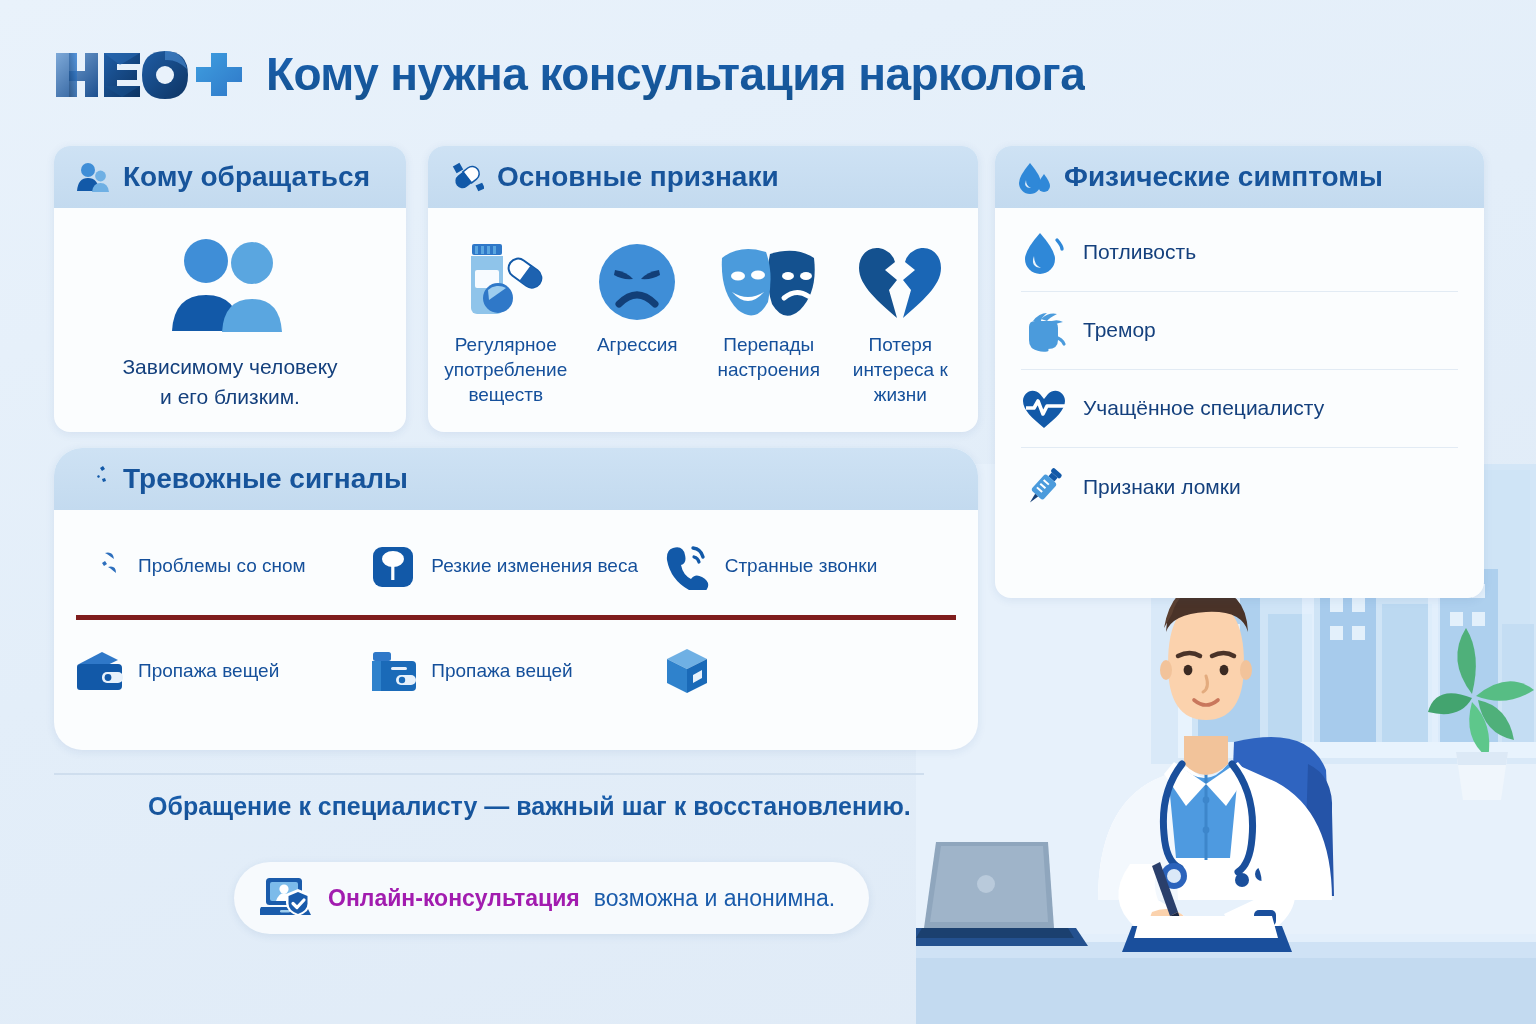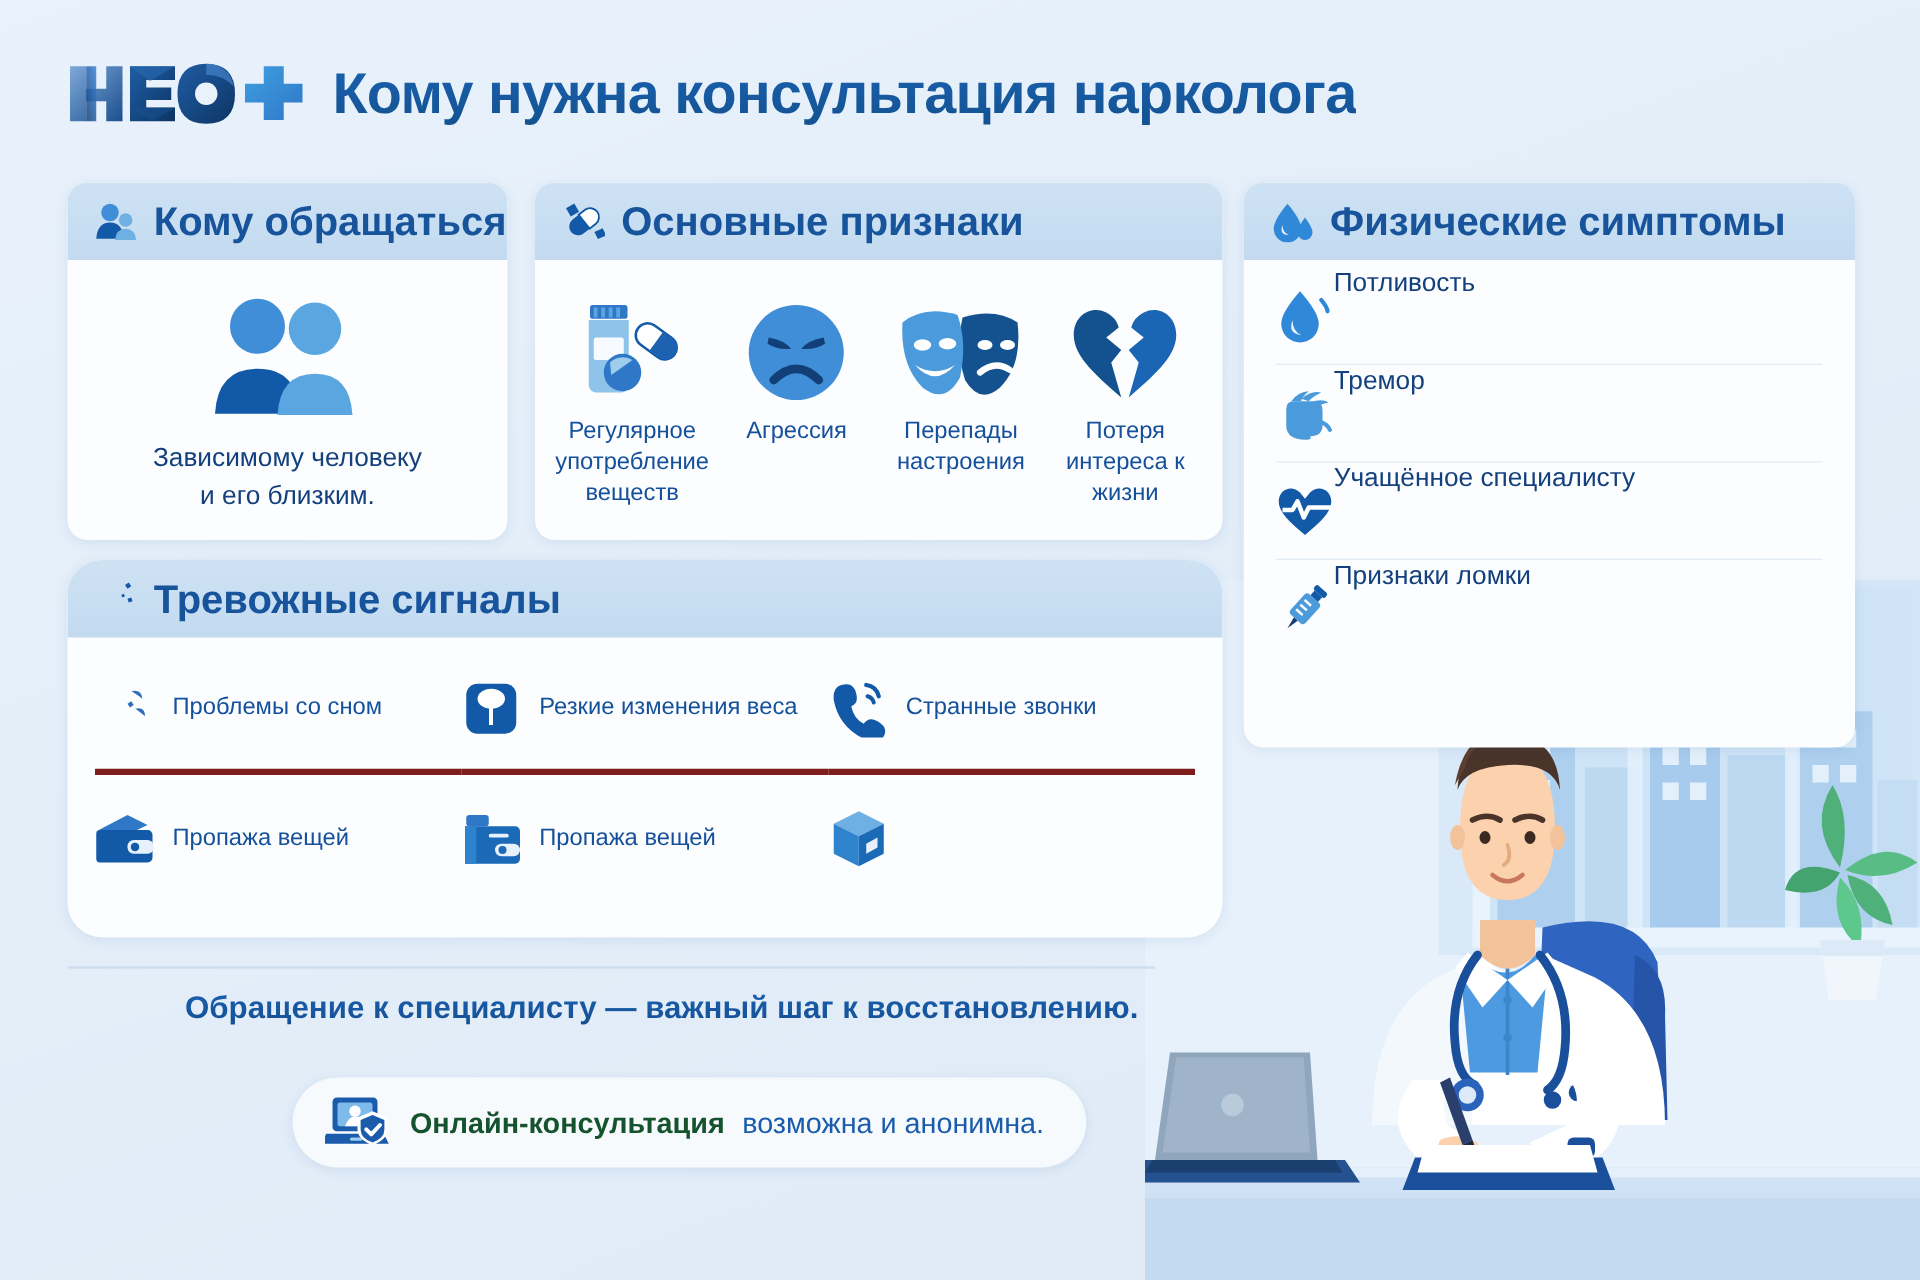--- a/index.html
+++ b/index.html
@@ -28,21 +28,21 @@
   
   .card {
     position:absolute; background:#fbfdfe; border-radius:16px; z-index:10;
     box-shadow:0 2px 10px rgba(30,80,140,.09);
     overflow:hidden;
   }
   .card-head {
     height:62px; background:linear-gradient(180deg,#cee2f4 0%,#c3daef 100%);
     display:flex; align-items:center; gap:13px; padding:0 22px;
   }
-  .card-head .htxt { font-size:32px; font-weight:bold; color:#17549b; white-space:nowrap; }
+  .card-head .htxt { font-size:28px; font-weight:bold; color:#17549b; white-space:nowrap; }
   .card-head .hicon { width:34px; height:34px; flex:0 0 34px; display:flex; align-items:center; justify-content:center;}
   .card-head .hicon svg{display:block;}
 
   #card-who   { left:54px;  top:146px; width:352px; height:286px; }
   #card-signs { left:428px; top:146px; width:550px; height:286px; }
   #card-phys  { left:995px; top:146px; width:489px; height:452px; }
   #card-warn  { left:54px;  top:448px; width:924px; height:302px;border-radius:28px; }
 
   
   #who-body { padding-top:22px; text-align:center; }
@@ -50,21 +50,21 @@
   #who-text { margin-top:12px; font-size:21px; line-height:1.42; color:#14407d; font-weight:500; }
 
   
   #signs-grid { display:flex; padding:18px 14px 0 14px; gap:4px; }
   .sign { flex:1; text-align:center; }
   .sign .ico { height:96px; display:flex; align-items:flex-end; justify-content:center; }
   .sign .lbl { margin-top:10px; font-size:19px; line-height:1.32; color:#15509b; font-weight:500; }
 
   
   #phys-list { padding:6px 26px 0 26px; }
-  .phys-row { display:flex; min-height:78px; border-bottom:1px solid #e2ebf4; }
+  .phys-row { display:flex; align-items:center; gap:16px; min-height:78px; border-bottom:1px solid #e2ebf4; }
   .phys-row:last-child { border-bottom:none; }
   .phys-row .ico { width:46px; flex:0 0 46px; display:flex; align-items:center; justify-content:center; }
   .phys-row .lbl { font-size:21px; line-height:1.28; color:#14407d; font-weight:500; }
 
   
   #warn-grid { display:grid; grid-template-columns:1fr 1fr 1fr; padding:8px 22px 0 22px; }
   .warn-cell { display:flex; align-items:center; gap:14px; min-height:102px; padding-right:12px; }
   .warn-cell.rowtop { border-bottom:5px solid #7f1d1d; }
   .warn-cell .ico { width:48px; flex:0 0 48px; display:flex; align-items:center; justify-content:center; }
   .warn-cell .lbl { font-size:19px; line-height:1.3; color:#15509b; font-weight:500; }
@@ -74,21 +74,21 @@
   #foot-text { position:absolute; left:124px; top:792px; font-size:25px; font-weight:bold; color:#17549b; z-index:12; white-space:nowrap;
                background:linear-gradient(180deg,#1a60b0 0%,#154f92 100%);
                -webkit-background-clip:text; background-clip:text;margin-left:24px;-webkit-text-fill-color:transparent;}
 
   #badge {
     position:absolute; left:234px; top:862px; height:72px; z-index:20;
     background:#f7fafd; border-radius:36px; display:flex; align-items:center; gap:14px;
     padding:0 34px 0 26px; box-shadow:0 2px 9px rgba(40,90,150,.10);
   }
   #badge .ico { width:54px; flex:0 0 54px; display:flex; align-items:center; justify-content:center;}
-  #badge .b1 { font-size:23px; font-weight:bold; color:#14532d; }
+  #badge .b1 { font-size:23px; font-weight:bold; color:#a21caf; }
   #badge .b2 { font-size:23px; color:#1a5bab; font-weight:500; }
 </style>
 </head>
 <body>
 
 <div id="illustration">
 <svg viewBox="0 0 620 560" width="620" height="560">
 
   <rect x="0" y="0" width="620" height="560" fill="#e7f1fb"></rect>
 

